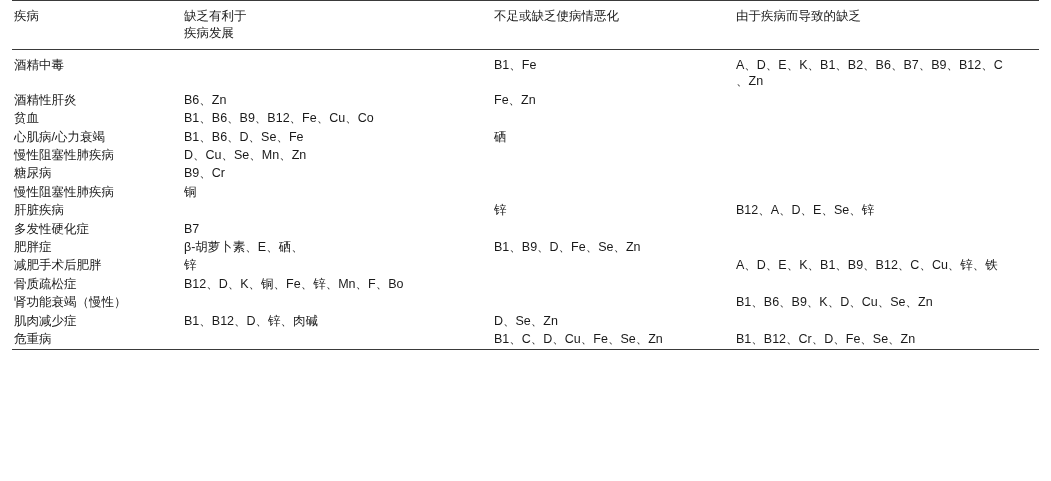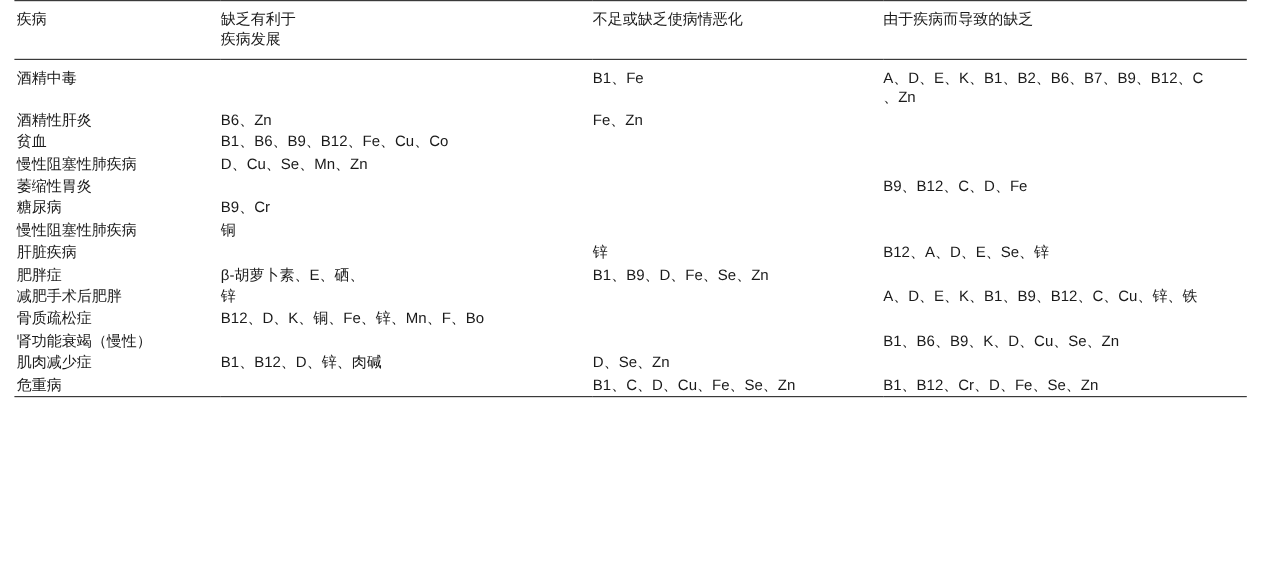--- a/index.html
+++ b/index.html
@@ -98,48 +98,54 @@
         <td>Fe、Zn</td>
         <td></td>
       </tr>
       <tr>
         <td class="col0">贫血</td>
         <td>B1、B6、B9、B12、Fe、Cu、Co</td>
         <td></td>
         <td></td>
       </tr>
       <tr>
+        <td class="col0">心肌病/心力衰竭</td>
+        <td>B1、B6、D、Se、Fe</td>
+        <td>硒</td>
+        <td></td>
+      </tr>
+      <tr>
         <td class="col0">慢性阻塞性肺疾病</td>
         <td>D、Cu、Se、Mn、Zn</td>
         <td></td>
         <td></td>
-      </tr>
-      <tr>
-        <td class="col0">萎缩性胃炎</td>
-        <td></td>
-        <td></td>
-        <td>B9、B12、C、D、Fe</td>
       </tr>
       <tr>
         <td class="col0">糖尿病</td>
         <td>B9、Cr</td>
         <td></td>
         <td></td>
       </tr>
       <tr>
         <td class="col0">慢性阻塞性肺疾病</td>
         <td>铜</td>
         <td></td>
         <td></td>
       </tr>
       <tr>
         <td class="col0">肝脏疾病</td>
         <td></td>
         <td>锌</td>
         <td>B12、A、D、E、Se、锌</td>
+      </tr>
+      <tr>
+        <td class="col0">多发性硬化症</td>
+        <td>B7</td>
+        <td></td>
+        <td></td>
       </tr>
       <tr>
         <td class="col0">肥胖症</td>
         <td>β-胡萝卜素、E、硒、</td>
         <td>B1、B9、D、Fe、Se、Zn</td>
         <td></td>
       </tr>
       <tr>
         <td class="col0">减肥手术后肥胖</td>
         <td>锌</td>

